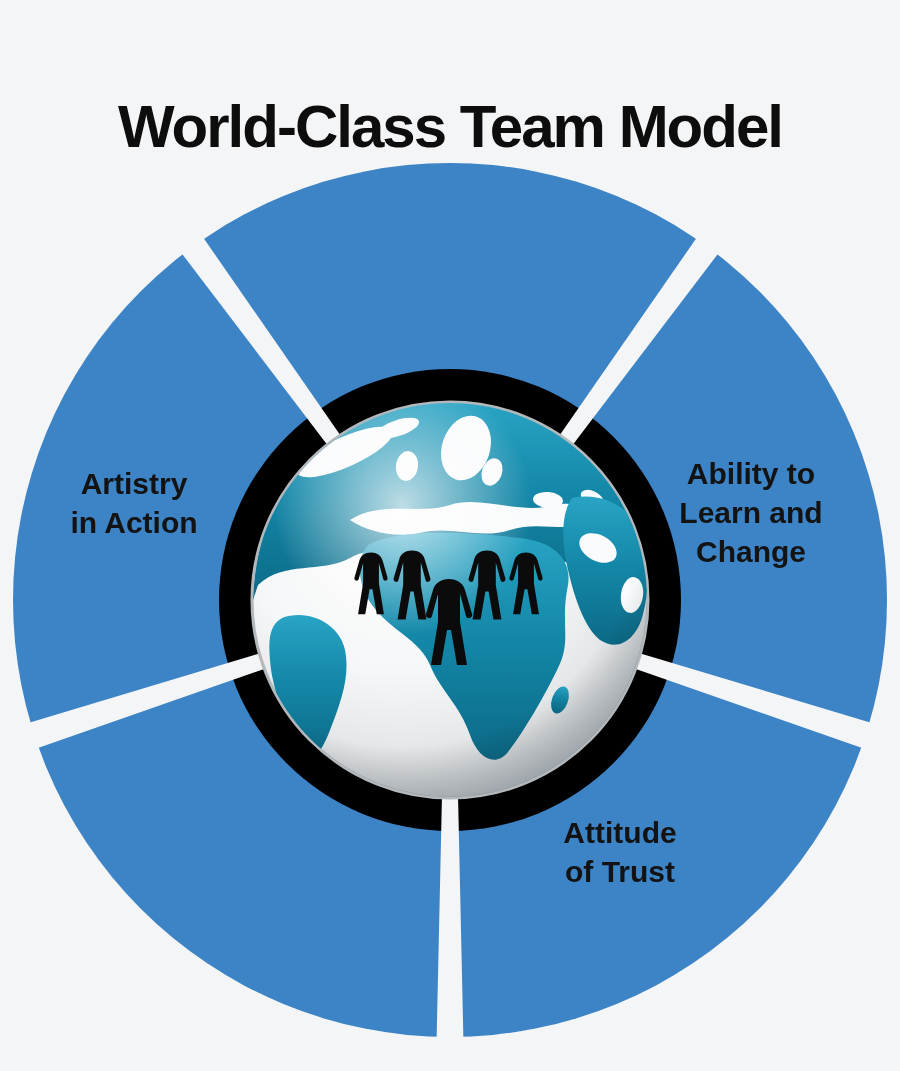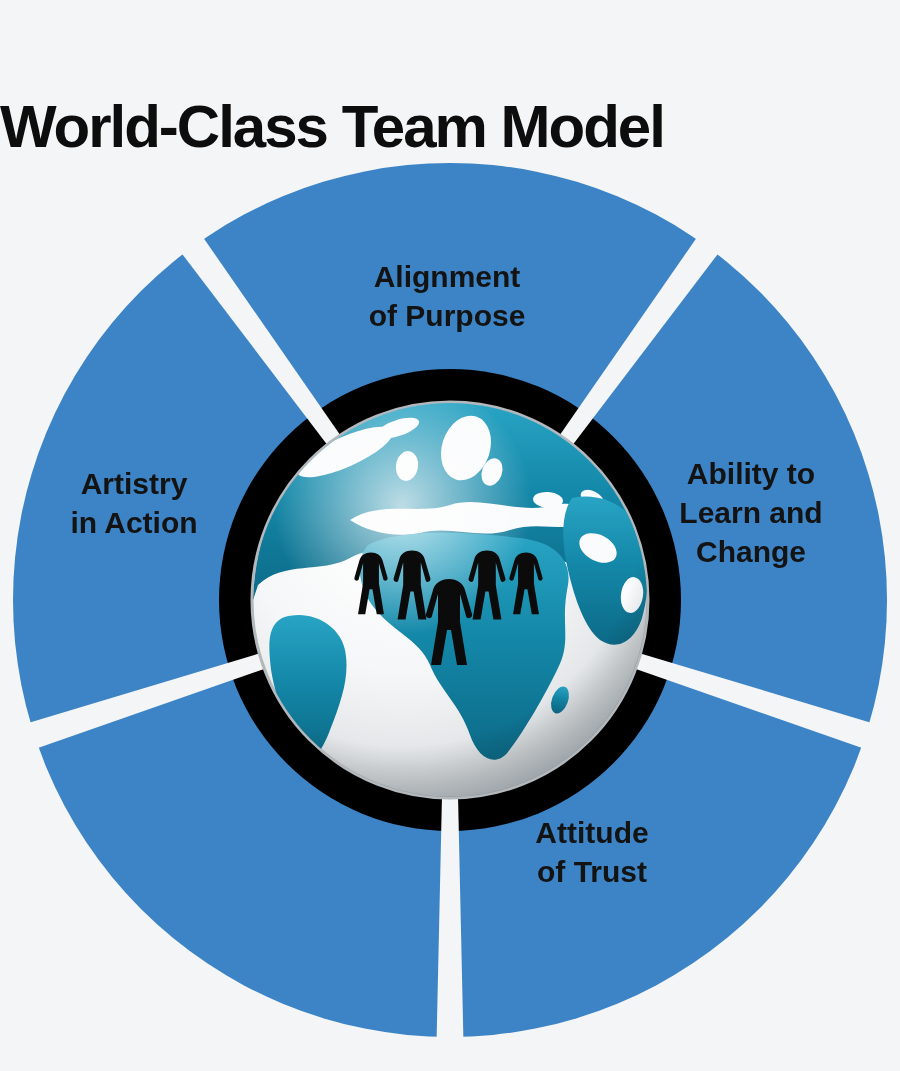--- a/index.html
+++ b/index.html
@@ -1,30 +1,30 @@
 <!DOCTYPE html>
 <html><head>
 <meta charset="utf-8">
 <style>
   html,body{margin:0;padding:0;}
   body{background:#f4f5f7;font-family:"Liberation Sans","DejaVu Sans",sans-serif;}
   .stage{position:relative;width:900px;height:1071px;background:#f4f5f7;overflow:hidden;}
   .stage svg{position:absolute;left:0;top:0;}
   .title{
-    position:absolute;left:0;top:56px;width:900px;
+    position:absolute;left:0;top:56px;width:900px;text-align:center;
     font-size:60px;font-weight:700;letter-spacing:-2px;color:#0d0d0d;line-height:62px;
   }
   .seg-label{
     position:absolute;transform:translate(-50%,-50%);
     font-size:30px;font-weight:700;color:#131313;line-height:39px;
     text-align:center;white-space:pre-line;width:320px;pointer-events:none;
   }
   .pos-top{left:447px;top:296px;}
   .pos-right{left:751px;top:512px;}
-  .pos-bottom-right{left:592px;top:852px;}
+  .pos-bottom-right{left:620px;top:852px;}
   .pos-bottom-left{left:257px;top:853px;}
   .pos-left{left:134px;top:503px;}
 </style>
 </head>
 <body>
 
 <div class="stage">
 
   <h1 class="title">World-Class Team Model</h1>
 
@@ -106,22 +106,20 @@
 
     <g fill="#0b0b0b">
       <use href="#personShape" transform="translate(349.4,533) scale(0.72)"></use>
       <use href="#personShape" transform="translate(504.4,533) scale(0.72)"></use>
       <use href="#personShape" transform="translate(388,529) scale(0.80)"></use>
       <use href="#personShape" transform="translate(463,529) scale(0.80)"></use>
       <use href="#personShape" transform="translate(419,552) scale(1.0)"></use>
     </g>
   </svg>
 
-  <div class="seg-label pos-top">Alignment
-of Purpose</div>
   <div class="seg-label pos-right">Ability to
 Learn and
 Change</div>
   <div class="seg-label pos-bottom-right">Attitude
 of Trust</div>
   <div class="seg-label pos-left">Artistry
 in Action</div>
 </div>
 
 </body></html>

